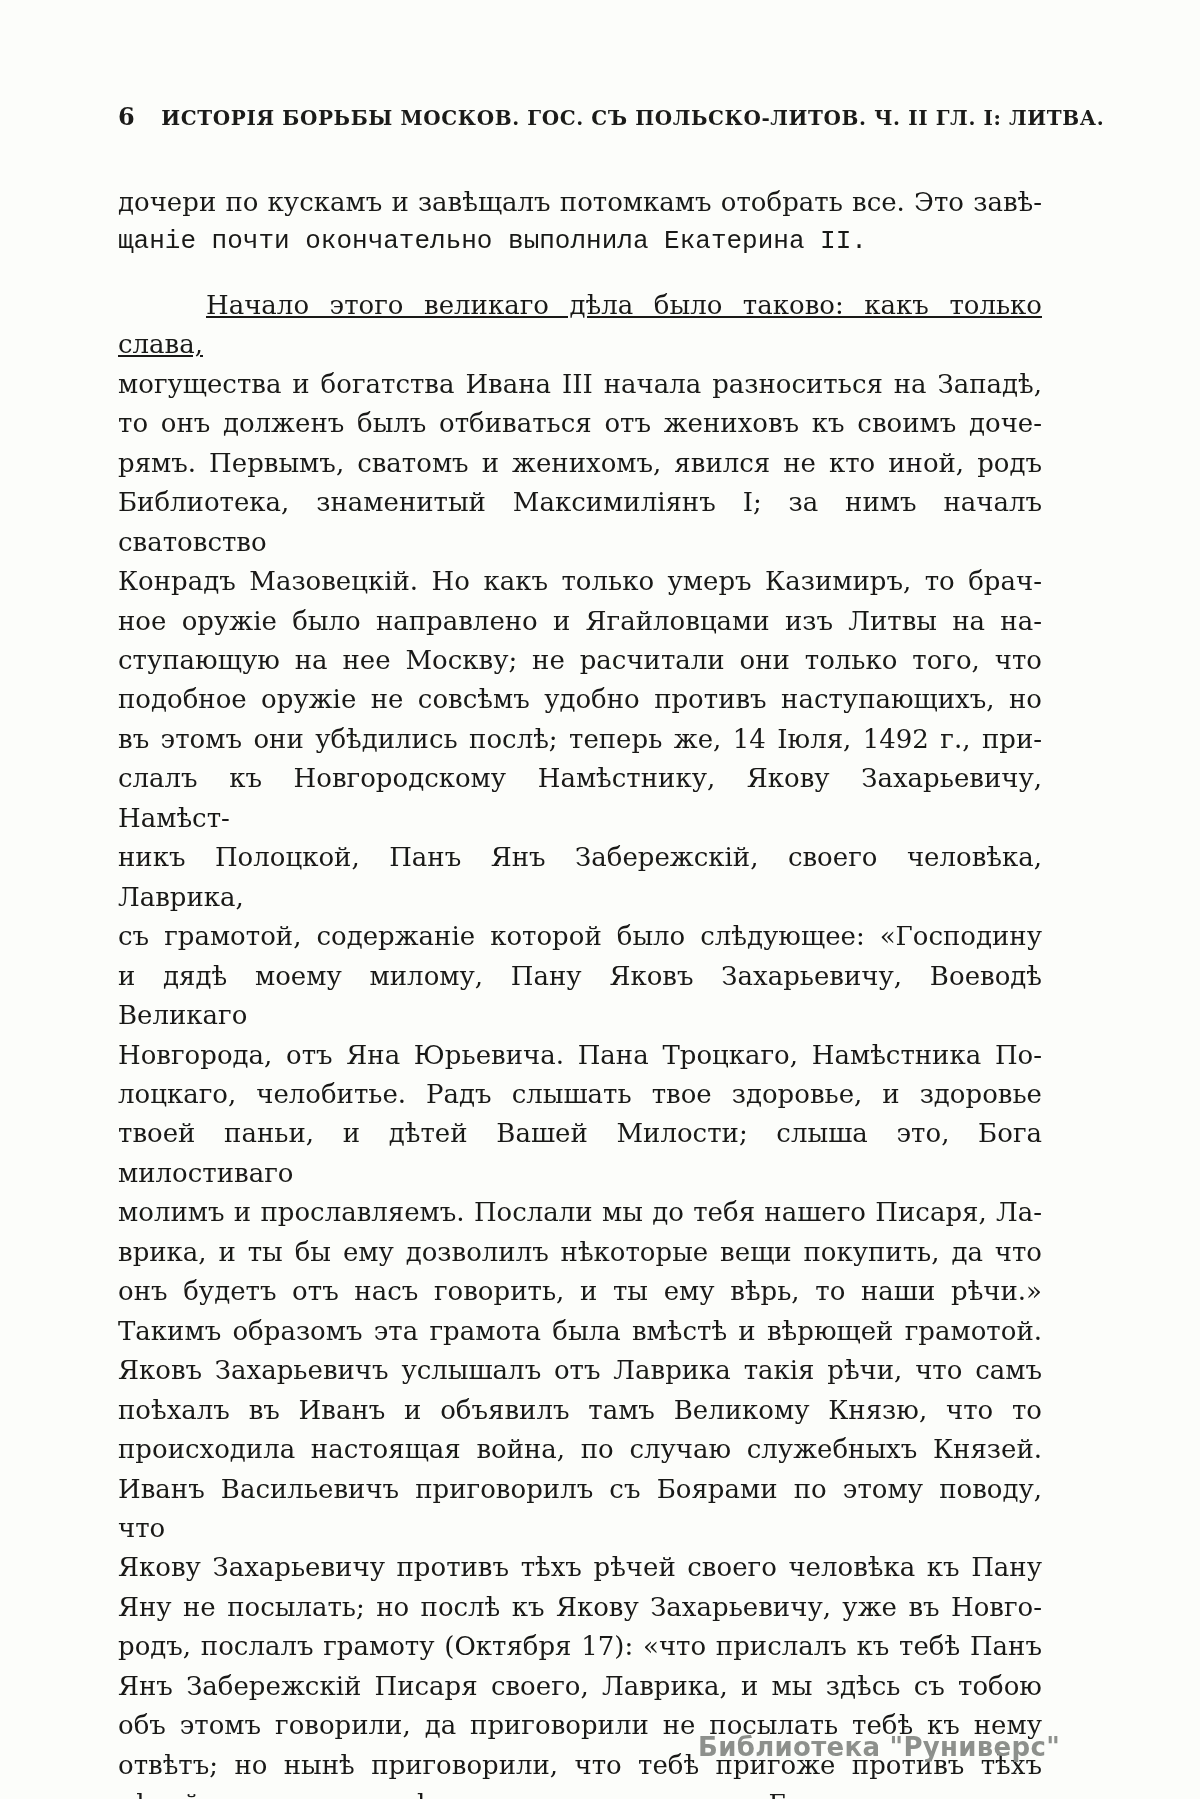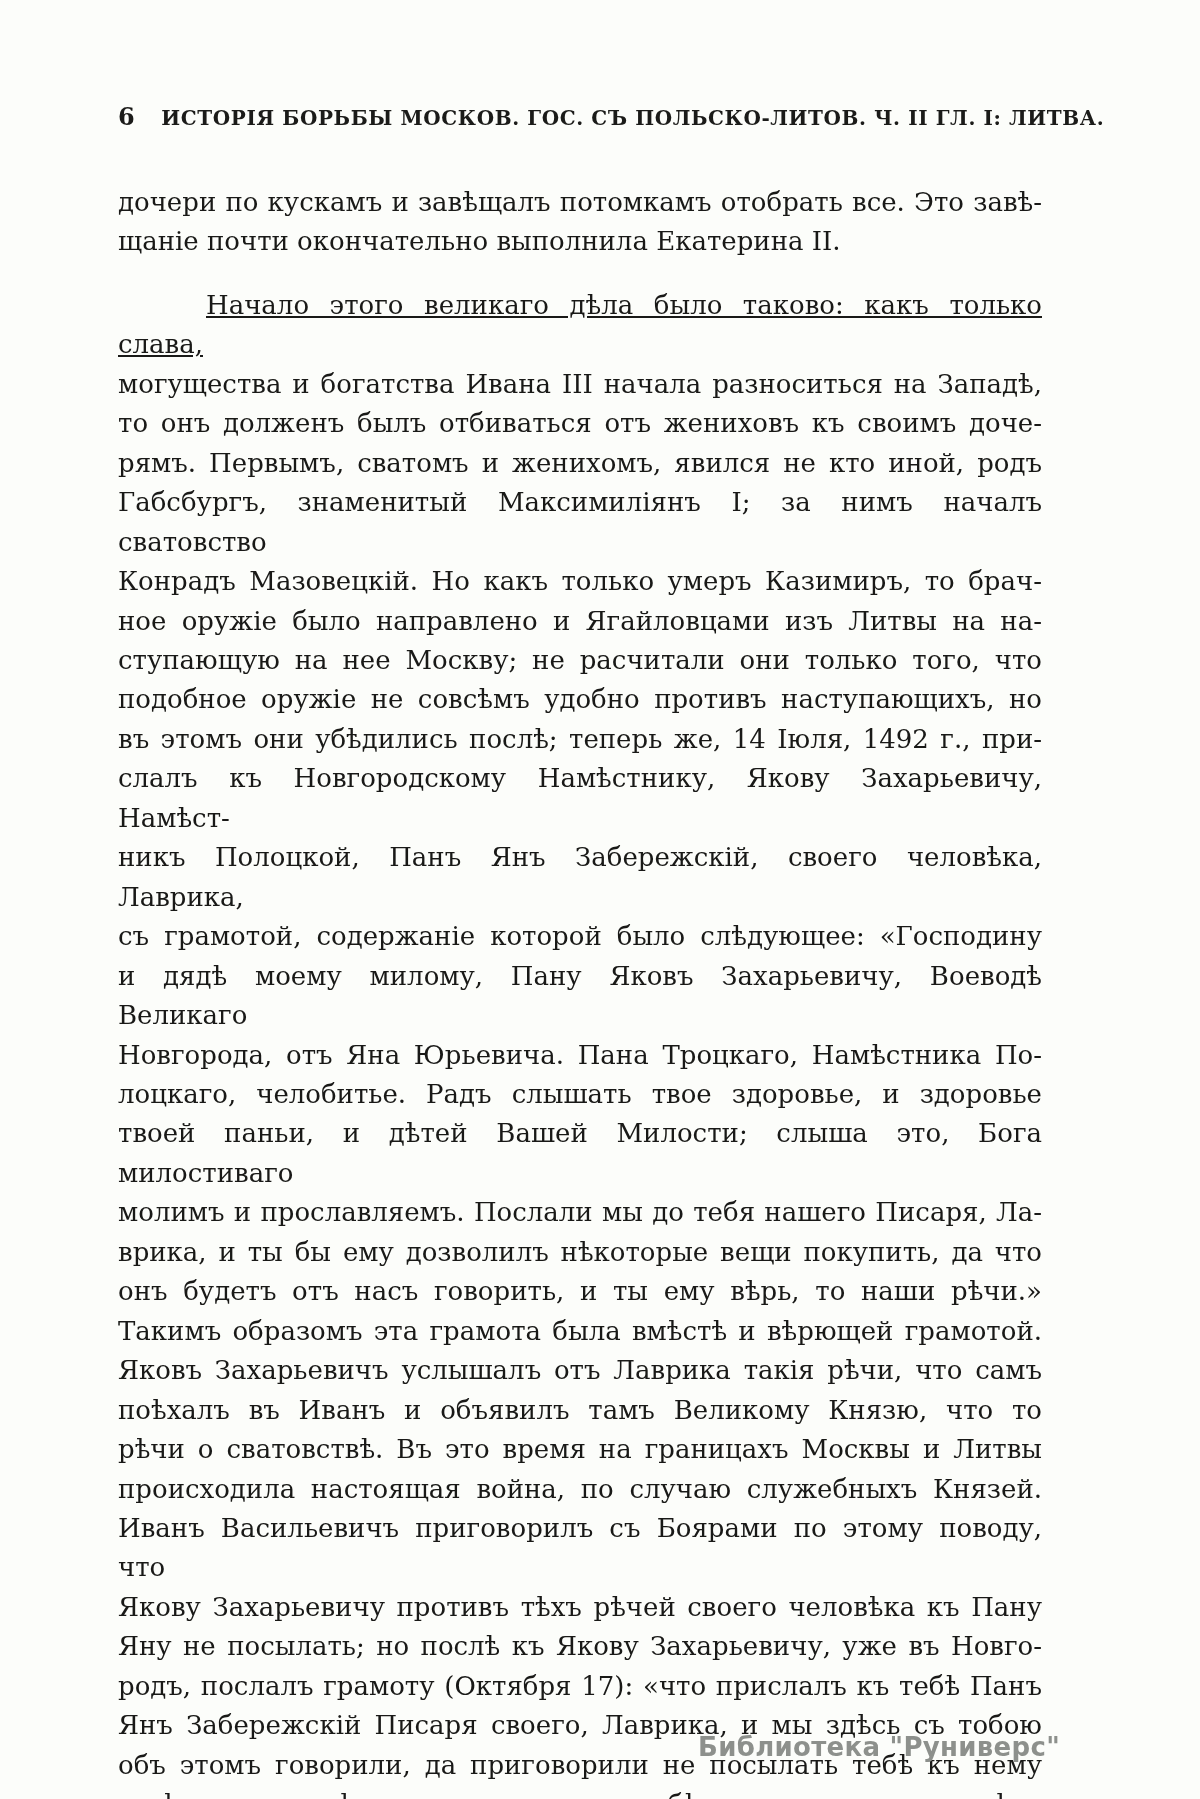--- a/index.html
+++ b/index.html
@@ -45,21 +45,21 @@
     color: #191917;
   }
   .paragraph { margin: 0; }
   .paragraph.spaced { margin-top: 24px; }
   .line {
     text-align: justify;
     text-align-last: justify;
     min-height: 39.45px;
   }
   .line.indent { text-indent: 88px; text-decoration: underline; }
-  .line.endline { text-align-last: left; }
+  .line.endline { text-align-last: left; font-family: Liberation Mono, monospace; }
   .watermark {
     position: absolute;
     top: 1732px;
     right: 140px;
     font-family: "DejaVu Sans", sans-serif;
     font-size: 26px;
     font-weight: 600;
     letter-spacing: 0.3px;
     color: #8d908c;
     white-space: nowrap;
@@ -78,40 +78,39 @@
   <div class="textblock">
       <div class="paragraph">
         <div class="line">дочери по кускамъ и завѣщалъ потомкамъ отобрать все. Это завѣ-</div>
         <div class="line endline">щаніе почти окончательно выполнила Екатерина II.</div>
       </div>
       <div class="paragraph spaced">
         <div class="line indent">Начало этого великаго дѣла было таково: какъ только слава,</div>
         <div class="line">могущества и богатства Ивана III начала разноситься на Западѣ,</div>
         <div class="line">то онъ долженъ былъ отбиваться отъ жениховъ къ своимъ доче-</div>
         <div class="line">рямъ. Первымъ, сватомъ и женихомъ, явился не кто иной, родъ</div>
-        <div class="line">Габсбургъ, знаменитый Максимиліянъ I; за нимъ началъ сватовство</div>
+        <div class="line">Библиотека, знаменитый Максимиліянъ I; за нимъ началъ сватовство</div>
         <div class="line">Конрадъ Мазовецкій. Но какъ только умеръ Казимиръ, то брач-</div>
         <div class="line">ное оружіе было направлено и Ягайловцами изъ Литвы на на-</div>
         <div class="line">ступающую на нее Москву; не расчитали они только того, что</div>
         <div class="line">подобное оружіе не совсѣмъ удобно противъ наступающихъ, но</div>
         <div class="line">въ этомъ они убѣдились послѣ; теперь же, 14 Іюля, 1492 г., при-</div>
         <div class="line">слалъ къ Новгородскому Намѣстнику, Якову Захарьевичу, Намѣст-</div>
         <div class="line">никъ Полоцкой, Панъ Янъ Забережскій, своего человѣка, Лаврика,</div>
         <div class="line">съ грамотой, содержаніе которой было слѣдующее: «Господину</div>
         <div class="line">и дядѣ моему милому, Пану Яковъ Захарьевичу, Воеводѣ Великаго</div>
         <div class="line">Новгорода, отъ Яна Юрьевича. Пана Троцкаго, Намѣстника По-</div>
         <div class="line">лоцкаго, челобитье. Радъ слышать твое здоровье, и здоровье</div>
         <div class="line">твоей паньи, и дѣтей Вашей Милости; слыша это, Бога милостиваго</div>
         <div class="line">молимъ и прославляемъ. Послали мы до тебя нашего Писаря, Ла-</div>
         <div class="line">врика, и ты бы ему дозволилъ нѣкоторые вещи покупить, да что</div>
         <div class="line">онъ будетъ отъ насъ говорить, и ты ему вѣрь, то наши рѣчи.»</div>
         <div class="line">Такимъ образомъ эта грамота была вмѣстѣ и вѣрющей грамотой.</div>
         <div class="line">Яковъ Захарьевичъ услышалъ отъ Лаврика такія рѣчи, что самъ</div>
         <div class="line">поѣхалъ въ Иванъ и объявилъ тамъ Великому Князю, что то</div>
-        <div class="line">рѣчи о сватовствѣ. Въ это время на границахъ Москвы и Литвы</div>
         <div class="line">происходила настоящая война, по случаю служебныхъ Князей.</div>
         <div class="line">Иванъ Васильевичъ приговорилъ съ Боярами по этому поводу, что</div>
         <div class="line">Якову Захарьевичу противъ тѣхъ рѣчей своего человѣка къ Пану</div>
         <div class="line">Яну не посылать; но послѣ къ Якову Захарьевичу, уже въ Новго-</div>
         <div class="line">родъ, послалъ грамоту (Октября 17): «что прислалъ къ тебѣ Панъ</div>
         <div class="line">Янъ Забережскій Писаря своего, Лаврика, и мы здѣсь съ тобою</div>
         <div class="line">объ этомъ говорили, да приговорили не посылать тебѣ къ нему</div>
         <div class="line">отвѣтъ; но нынѣ приговорили, что тебѣ пригоже противъ тѣхъ</div>
         <div class="line">рѣчей послать съ отвѣтомъ, зане же и между Государями ссылка</div>
       </div>

